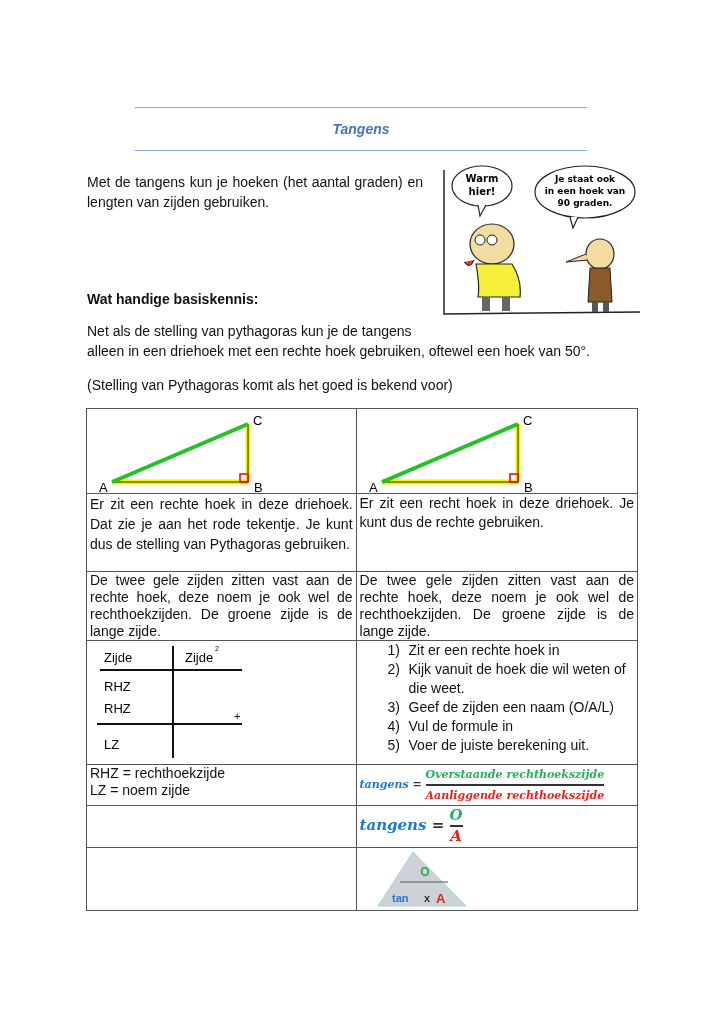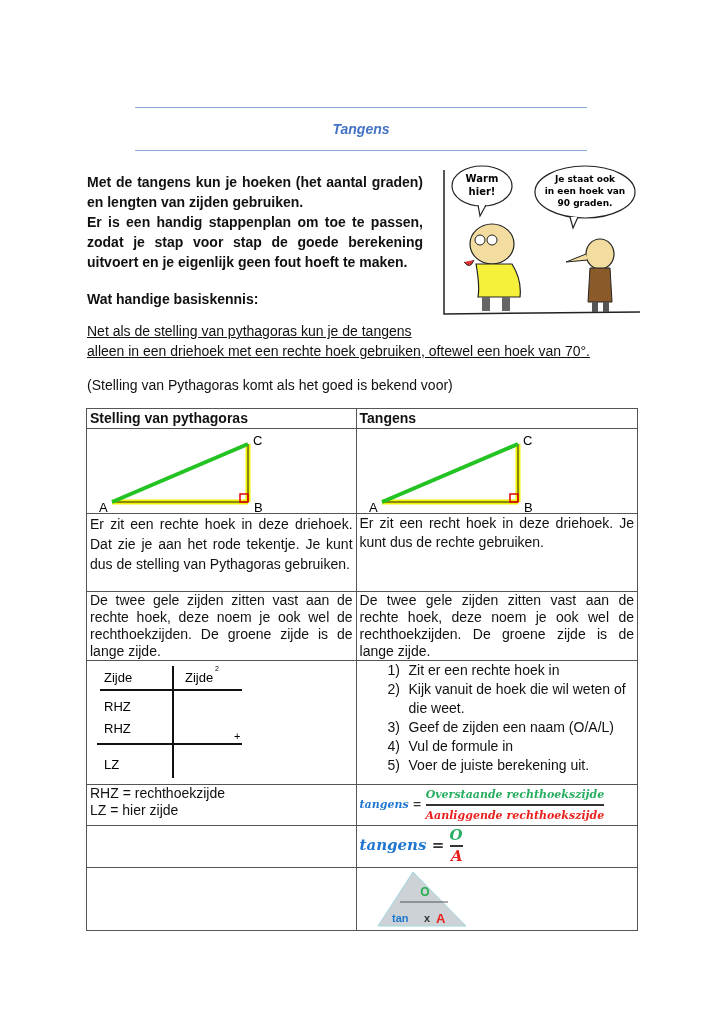--- a/index.html
+++ b/index.html
@@ -3,44 +3,43 @@
 <meta charset="utf-8">
 <style>
   html, body { margin:0; padding:0; background:#ffffff; }
   body { width:724px; height:1024px; position:relative; overflow:hidden;
          font-family:"Liberation Sans", sans-serif; color:#111; }
   .rule { position:absolute; left:135px; width:452px; height:1px; background:#8eaadb; }
   .title { position:absolute; left:135px; width:452px; top:121px; text-align:center;
            font-weight:bold; font-style:italic; font-size:14px; color:#4472c4; }
   .p { position:absolute; font-size:14px; line-height:20px; }
   .intro { left:87px; top:172px; width:336px; text-align:justify; }
-  .intro span { display:block;font-weight:bold; }
+  .intro span { display:block; }
   .bold { font-weight:bold; }
   table.main { position:absolute; left:86px; top:408px; width:552px; border-collapse:collapse;
                font-size:14px; line-height:19px; }
   table.main td { border:1px solid #555; vertical-align:top; padding:0 3px; }
   .cell-text { text-align:justify; }
   .triangle svg { display:block; }
   .steps { list-style:none; margin:0; padding:0 0 0 28px; }
   .steps li { position:relative; padding-left:21px; }
   .steps li .num { position:absolute; left:0; }
-  .frac { display:inline-flex; flex-direction:column; align-items:flex-end; vertical-align:middle; }
+  .frac { display:inline-flex; flex-direction:column; align-items:center; vertical-align:middle; }
   .frac .bar { height:1.5px; background:#333; align-self:stretch; }
   .cartoon { position:absolute; left:440px; top:162px; width:205px; height:156px;font-weight:bold; }
 </style>
 </head>
 <body>
 
 <div class="rule" style="top:107px;"></div>
 <div class="title">Tangens</div>
 <div class="rule" style="top:150px;"></div>
 
 <div class="p intro">
   <span>Met de tangens kun je hoeken (het aantal graden) en lengten van zijden gebruiken.</span>
-  <span>Er is een handig stappenplan om toe te passen, zodat je stap voor stap de goede berekening uitvoert en je eigenlijk geen fout hoeft te maken.</span>
 </div>
 
 <div class="p bold" style="left:87px; top:289px;">Wat handige basiskennis:</div>
 
 <div class="cartoon">
   <svg width="205" height="156" viewBox="0 0 205 156">
     <path d="M4 8 L4 152 L200 150" fill="none" stroke="#222" stroke-width="1.5"></path>
     <ellipse cx="42" cy="24" rx="30" ry="20" fill="#fff" stroke="#222" stroke-width="1.2"></ellipse>
     <path d="M38 43 L40 54 L46 43" fill="#fff" stroke="#222" stroke-width="1.2"></path>
     <text x="42" y="20" font-size="10" text-anchor="middle" font-family="DejaVu Sans, sans-serif">Warm</text>
@@ -60,36 +59,32 @@
     <rect x="62" y="135" width="8" height="14" fill="#666"></rect>
 
     <ellipse cx="160" cy="92" rx="14" ry="15" fill="#f2dca0" stroke="#222" stroke-width="1.2"></ellipse>
     <path d="M146 92 L126 100 L148 98" fill="#f2dca0" stroke="#222"></path>
     <path d="M150 106 L148 140 L172 140 L170 106 Z" fill="#8b5a2b" stroke="#222"></path>
     <rect x="152" y="140" width="6" height="10" fill="#555"></rect>
     <rect x="163" y="140" width="6" height="10" fill="#555"></rect>
   </svg>
 </div>
 
-<div class="p" style="left:87px; top:321px; width:560px;text-decoration:underline;">
+<div class="p" style="left:87px; top:321px; width:560px;">
   <div>Net als de stelling van pythagoras kun je de tangens</div>
-  <div>alleen in een driehoek met een rechte hoek gebruiken, oftewel een hoek van 70°.</div>
+  <div>alleen in een driehoek met een rechte hoek gebruiken, oftewel een hoek van 50°.</div>
 </div>
 <div class="p" style="left:87px; top:375px;">(Stelling van Pythagoras komt als het goed is bekend voor)</div>
 
 <table class="main">
   <colgroup>
       <col style="width:270px">
       <col style="width:282px">
     </colgroup>
   <tbody>
-      <tr style="height:20px;">
-    <td class="bold">Stelling van pythagoras</td>
-    <td class="bold">Tangens</td>
-  </tr>
   <tr style="height:85px;">
     <td class="triangle">
       <svg width="200" height="84" viewBox="0 0 200 84">
         <line x1="22" y1="73" x2="158" y2="73" stroke="#f2f200" stroke-width="5"></line>
         <line x1="158" y1="73" x2="158" y2="15" stroke="#f2f200" stroke-width="5"></line>
         <line x1="22" y1="73" x2="158" y2="73" stroke="#222" stroke-width="1"></line>
         <line x1="158" y1="73" x2="158" y2="15" stroke="#222" stroke-width="1"></line>
         <line x1="22" y1="73" x2="158" y2="15" stroke="#22c322" stroke-width="4"></line>
         <rect x="150" y="65" width="8" height="8" fill="none" stroke="#e00000" stroke-width="1.5"></rect>
         <text x="9" y="83" font-size="13" font-family="Liberation Sans, sans-serif">A</text>
@@ -141,21 +136,21 @@
         <li><span class="num">2)</span><span>Kijk vanuit de hoek die wil weten of die weet.</span></li>
         <li><span class="num">3)</span><span>Geef de zijden een naam (O/A/L)</span></li>
         <li><span class="num">4)</span><span>Vul de formule in</span></li>
         <li><span class="num">5)</span><span>Voer de juiste berekening uit.</span></li>
       </ol>
     </td>
   </tr>
   <tr style="height:35px;">
     <td style="line-height:17px;">
       <div>RHZ = rechthoekzijde</div>
-      <div>LZ = hier zijde</div>
+      <div>LZ = noem zijde</div>
     </td>
     <td style="vertical-align:middle; font-family:'DejaVu Serif', serif; font-style:italic; font-weight:bold; font-size:11px;">
       <span style="color:#1f77d0;">tangens</span>
       <span style="color:#333;">=</span>
       <span class="frac">
         <span style="color:#27ae60;">Overstaande rechthoekszijde</span>
         <span class="bar"></span>
         <span style="color:#e8201e;">Aanliggende rechthoekszijde</span>
       </span>
     </td>

